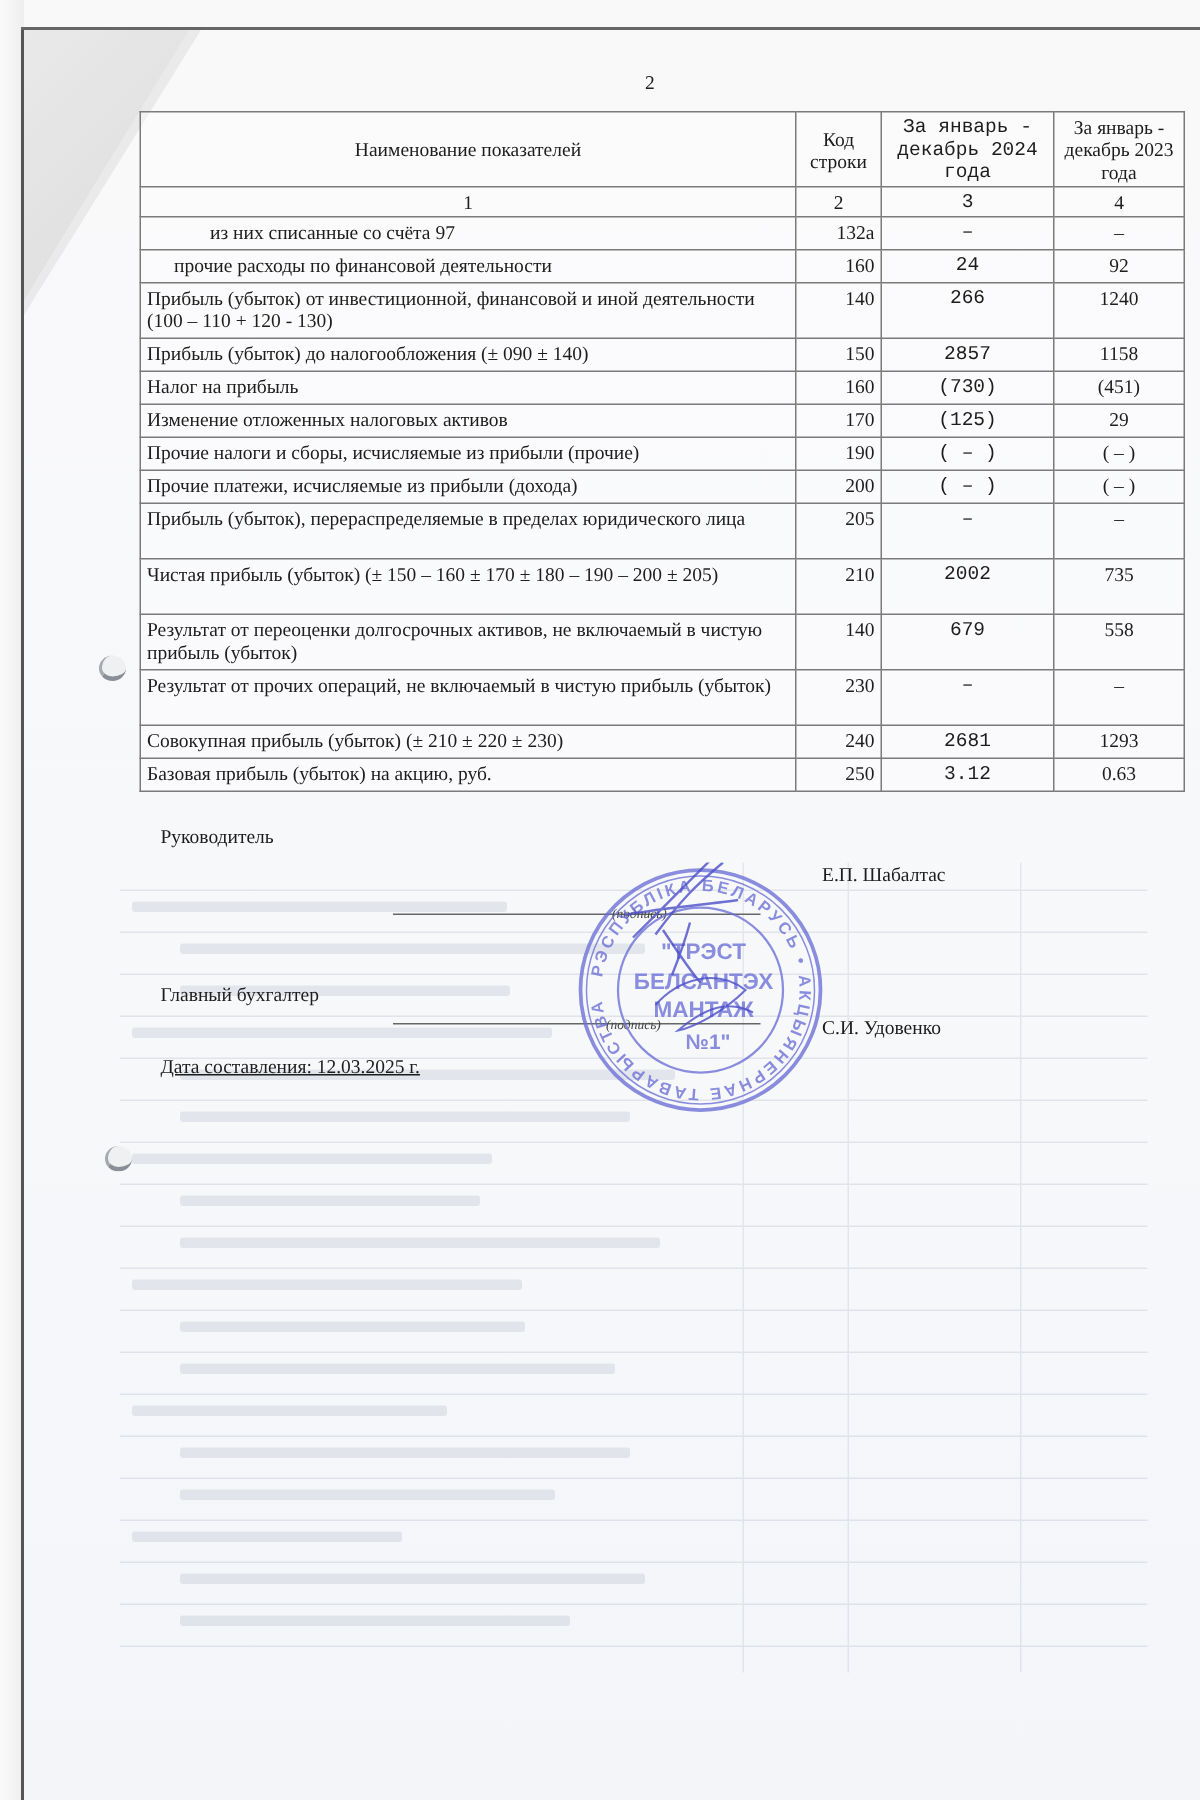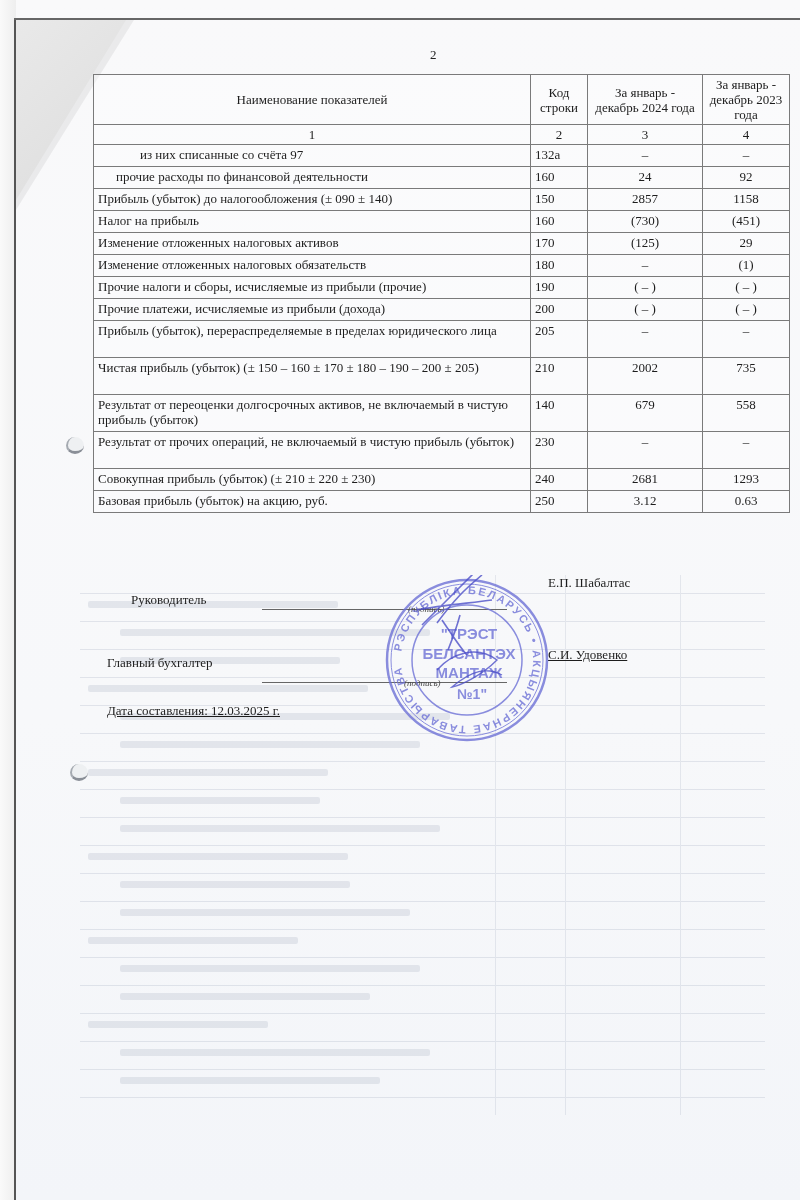--- a/index.html
+++ b/index.html
@@ -48,22 +48,22 @@
     border-collapse: collapse; font-size: 13px; line-height: 15px;
     background: rgba(255,255,255,0.35);
     border: 1.5px solid #3a3a3a;
   }
   .report-table td, .report-table th {
     border: 1px solid #7a7a7a; padding: 2px 4px; vertical-align: top;
     font-weight: normal;
   }
   .report-table th { text-align: center; vertical-align: middle; height: 36px; }
   .col-name { width: 386px; }
-  .col-code { width: 48px; text-align: left; }
-  .col-v24 { width: 106px; text-align: center; }
+  .col-code { width: 48px; text-align: right; }
+  .col-v24 { width: 106px; text-align: center; font-family: Liberation Mono, monospace; }
   .col-v23 { text-align: center; }
   .report-table tr.idx td { text-align: center; height: 15px; }
   .report-table tr.row td { height: 17px; }
   .report-table tr.row.two-line td { height: 32px; }
   .indent1 td.col-name { padding-left: 22px; }
   .indent2 td.col-name { padding-left: 46px; }
 
   
   .sig { position: absolute; font-size: 13px; }
   .sig-line { position: absolute; height: 1px; background: #666; }
@@ -156,45 +156,45 @@
         <td class="col-code">132а</td>
         <td class="col-v24">–</td>
         <td class="col-v23">–</td>
       </tr>
       <tr class="row indent1">
         <td class="col-name">прочие расходы по финансовой деятельности</td>
         <td class="col-code">160</td>
         <td class="col-v24">24</td>
         <td class="col-v23">92</td>
       </tr>
+      <tr class="row two-line">
+        <td class="col-name">Прибыль (убыток) от инвестиционной, финансовой и иной деятельности (100 – 110 + 120 - 130)</td>
+        <td class="col-code">140</td>
+        <td class="col-v24">266</td>
+        <td class="col-v23">1240</td>
+      </tr>
       <tr class="row">
         <td class="col-name">Прибыль (убыток) до налогообложения (± 090 ± 140)</td>
         <td class="col-code">150</td>
         <td class="col-v24">2857</td>
         <td class="col-v23">1158</td>
       </tr>
       <tr class="row">
         <td class="col-name">Налог на прибыль</td>
         <td class="col-code">160</td>
         <td class="col-v24">(730)</td>
         <td class="col-v23">(451)</td>
       </tr>
       <tr class="row">
         <td class="col-name">Изменение отложенных налоговых активов</td>
         <td class="col-code">170</td>
         <td class="col-v24">(125)</td>
         <td class="col-v23">29</td>
       </tr>
       <tr class="row">
-        <td class="col-name">Изменение отложенных налоговых обязательств</td>
-        <td class="col-code">180</td>
-        <td class="col-v24">–</td>
-        <td class="col-v23">(1)</td>
-      </tr>
-      <tr class="row">
         <td class="col-name">Прочие налоги и сборы, исчисляемые из прибыли (прочие)</td>
         <td class="col-code">190</td>
         <td class="col-v24">( – )</td>
         <td class="col-v23">( – )</td>
       </tr>
       <tr class="row">
         <td class="col-name">Прочие платежи, исчисляемые из прибыли (дохода)</td>
         <td class="col-code">200</td>
         <td class="col-v24">( – )</td>
         <td class="col-v23">( – )</td>
@@ -231,29 +231,29 @@
       </tr>
       <tr class="row">
         <td class="col-name">Базовая прибыль (убыток) на акцию, руб.</td>
         <td class="col-code">250</td>
         <td class="col-v24">3.12</td>
         <td class="col-v23">0.63</td>
       </tr>
     </tbody>
 </table>
 
-<div class="sig" style="left:107px;top:592px;margin-left:24px;">Руководитель</div>
+<div class="sig" style="left:107px;top:550px;">Руководитель</div>
 <div class="sig-line" style="left:262px;top:609px;width:245px;"></div>
 <div class="sig-caption" style="left:408px;top:604px;">(подпись)</div>
 <div class="sig" style="left:548px;top:575px;">Е.П. Шабалтас</div>
 
 <div class="sig" style="left:107px;top:655px;">Главный бухгалтер</div>
 <div class="sig-line" style="left:262px;top:682px;width:245px;"></div>
 <div class="sig-caption" style="left:404px;top:678px;">(подпись)</div>
-<div class="sig" style="left:548px;top:647px;text-decoration:underline;">С.И. Удовенко</div>
+<div class="sig" style="left:548px;top:677px;">С.И. Удовенко</div>
 
 <div class="sig" style="left:107px;top:703px;text-decoration:underline;">Дата составления: 12.03.2025 г.</div>
 
 <svg class="stamp" viewBox="0 0 170 170">
   <defs>
     <path id="ringPath" d="M85,85 m-66,0 a66,66 0 1,1 132,0 a66,66 0 1,1 -132,0"></path>
   </defs>
   <g opacity="0.78">
     <circle cx="85" cy="85" r="80" fill="none" stroke="#6b6fd6" stroke-width="2.5"></circle>
     <circle cx="85" cy="85" r="76" fill="none" stroke="#6b6fd6" stroke-width="1"></circle>

